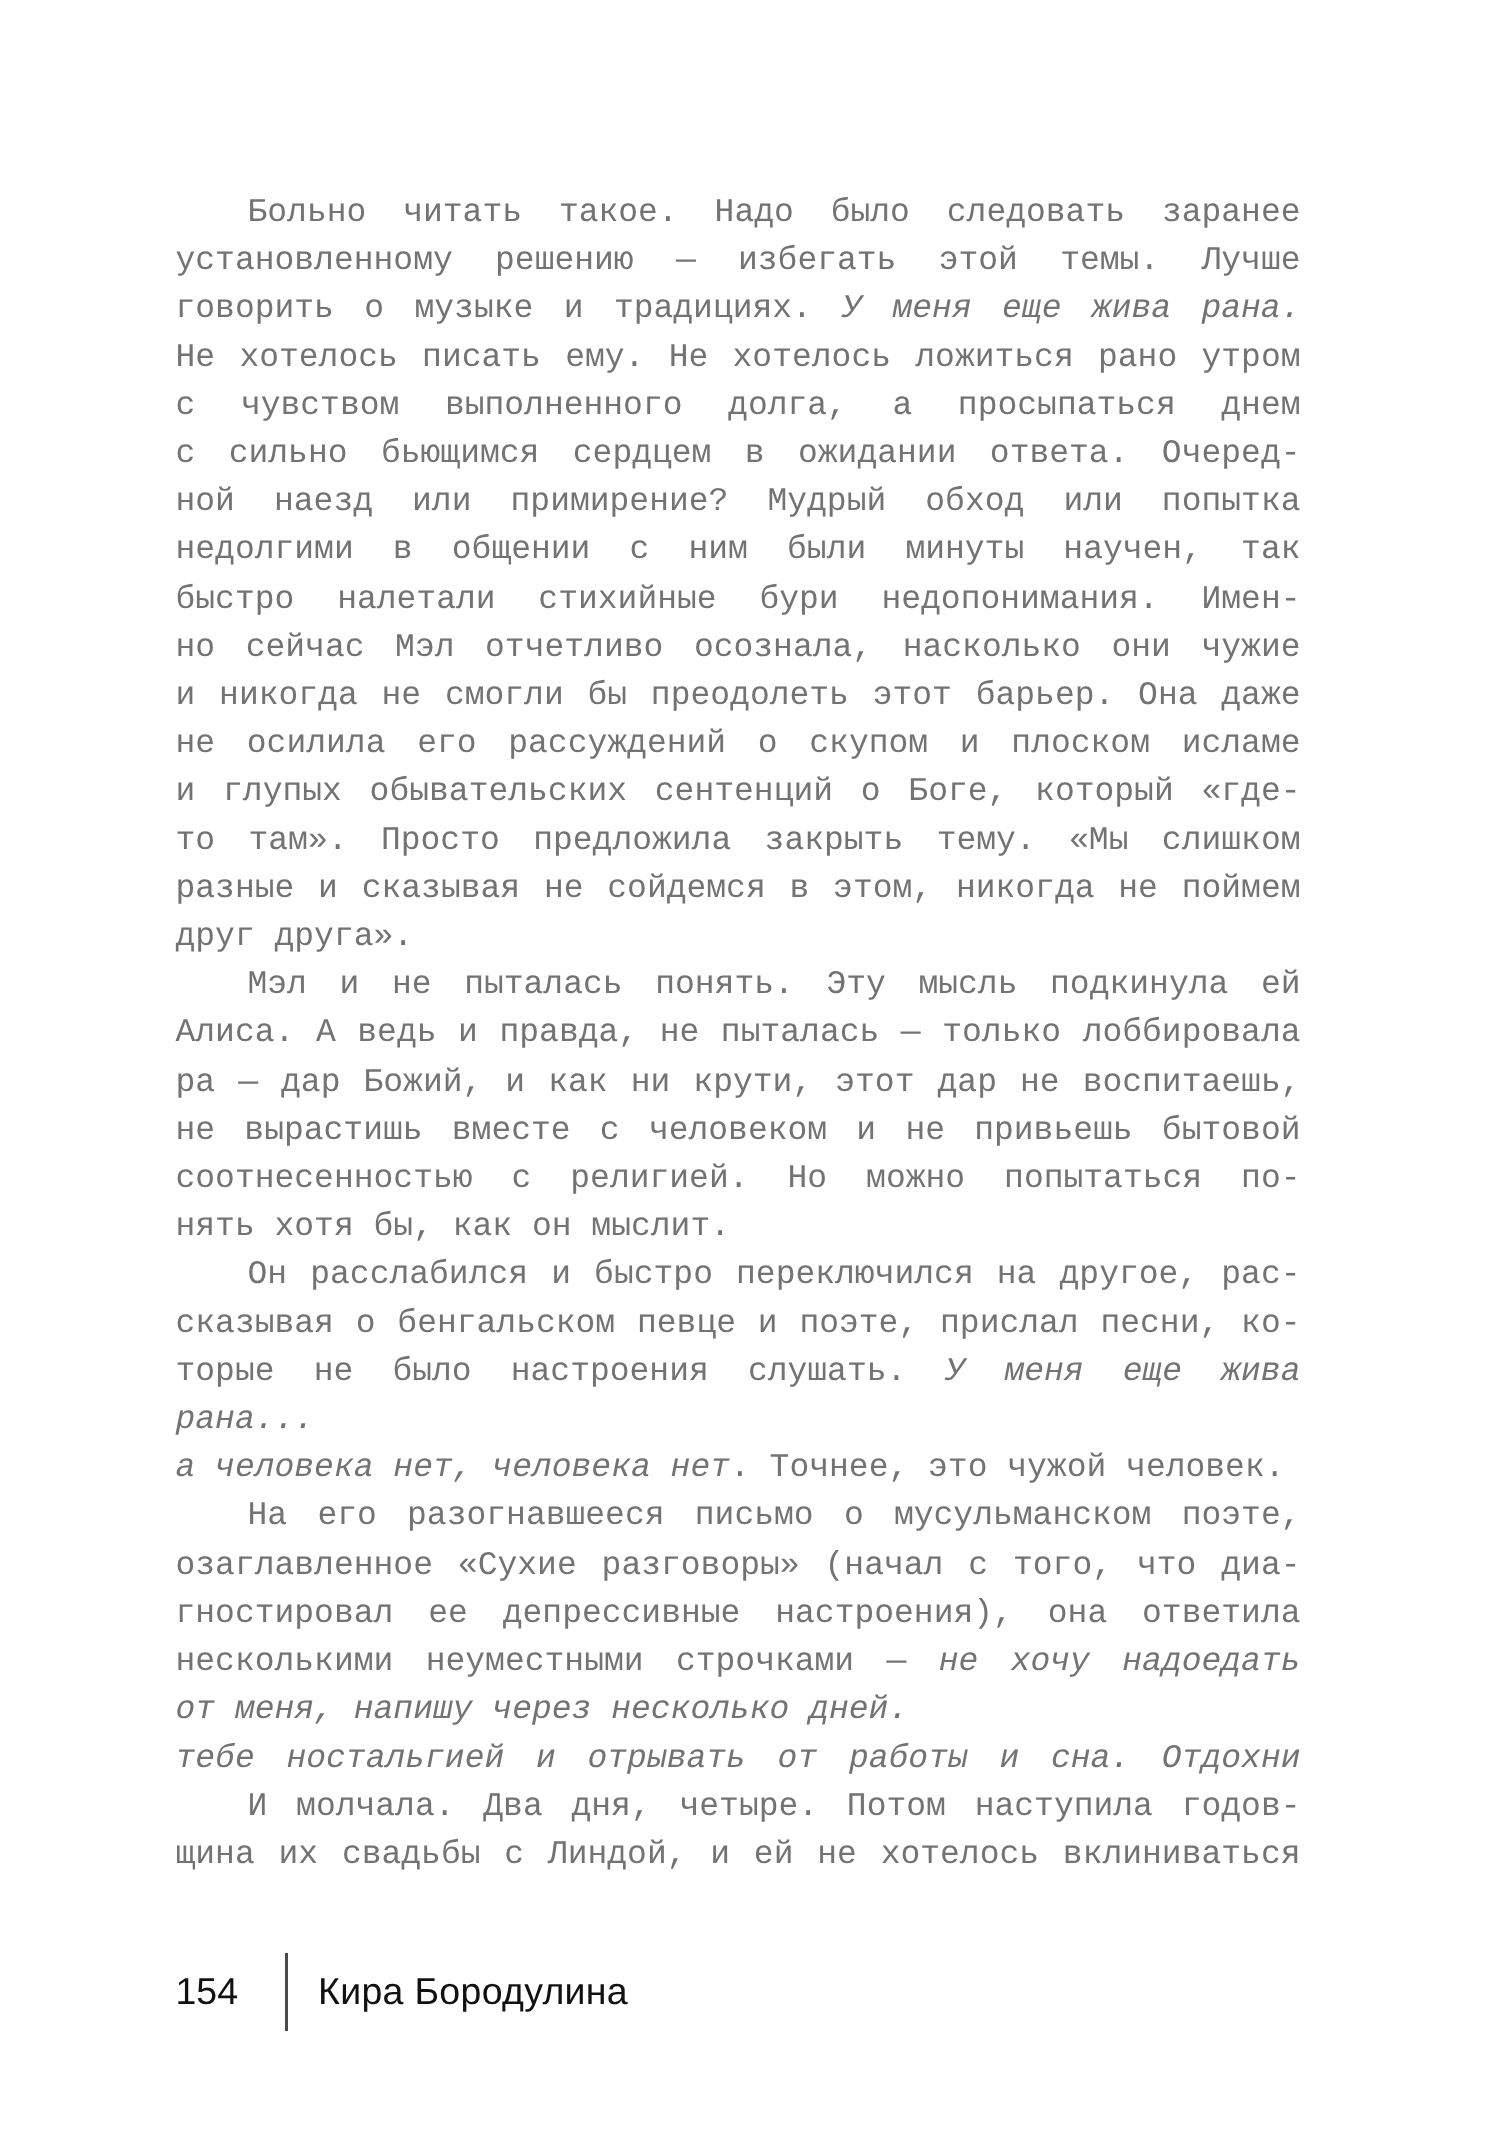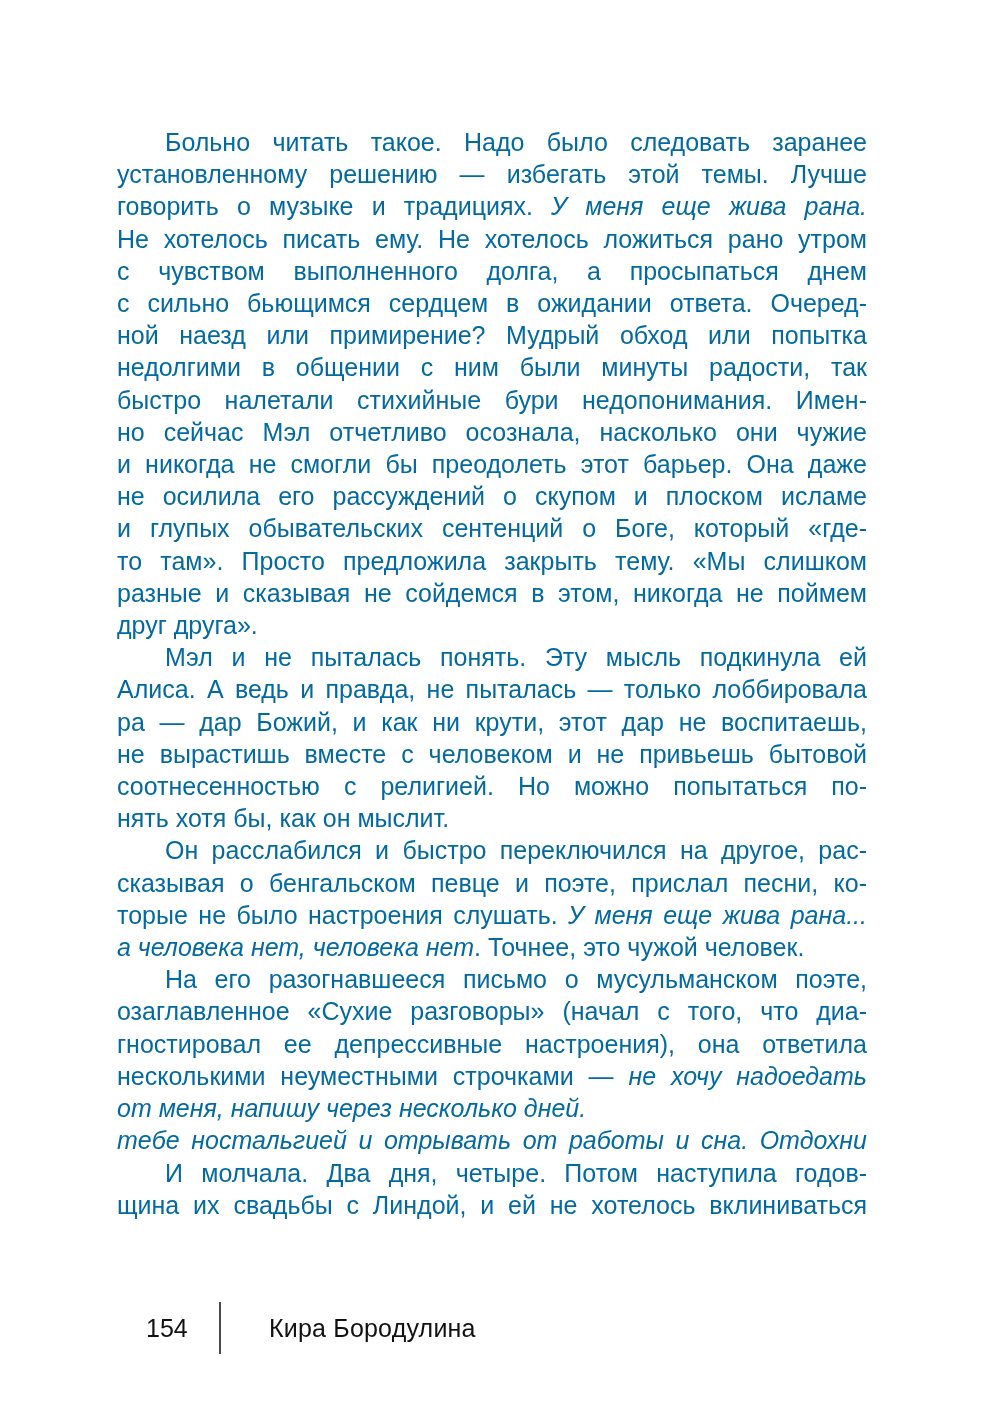--- a/index.html
+++ b/index.html
@@ -8,24 +8,24 @@
     height: 1420px;
     background: #ffffff;
     position: relative;
     overflow: hidden;
   }
   .text-block {
     position: absolute;
     left: 117px;
     top: 126px;
     width: 750px;
-    font-family: Liberation Sans, sans-serif;
-    font-size: 25px;
+    font-family: Liberation Mono, monospace;
+    font-size: 22px;
     line-height: 32.2px;
-    color: #0369a1;
+    color: #737373;
   }
   .line {
     text-align: justify;
     text-align-last: justify;
   }
   .line.last { text-align-last: left; }
   .line.indent { text-indent: 48px; }
   .line i { font-style: italic; }
   .footer {
     position: absolute;
@@ -34,45 +34,44 @@
     height: 52px;
     display: flex;
     align-items: center;
     font-family: "Liberation Sans", "DejaVu Sans", sans-serif;
     font-size: 25px;
     color: #111111;
   }
   .pagenum {
     width: 73px;
     flex: 0 0 auto;
-    margin-left: 29px;
   }
   .footer-divider {
     width: 2px;
     height: 52px;
     background: #4a4a4a;
     flex: 0 0 auto;
   }
   .author {
-    margin-left: 48px;
+    margin-left: 20px;
     letter-spacing: 0.2px;
   }
 </style>
 </head>
 <body>
 
 <div class="text-block">
     <div class="line indent"><span>Больно читать такое. Надо было следовать заранее</span></div>
     <div class="line"><span>установленному решению — избегать этой темы. Лучше</span></div>
     <div class="line"><span>говорить о музыке и традициях. </span><i>У меня еще жива рана.</i></div>
     <div class="line"><span>Не хотелось писать ему. Не хотелось ложиться рано утром</span></div>
     <div class="line"><span>с чувством выполненного долга, а просыпаться днем</span></div>
     <div class="line"><span>с сильно бьющимся сердцем в ожидании ответа. Очеред-</span></div>
     <div class="line"><span>ной наезд или примирение? Мудрый обход или попытка</span></div>
-    <div class="line"><span>недолгими в общении с ним были минуты радости, так</span></div>
+    <div class="line"><span>недолгими в общении с ним были минуты научен, так</span></div>
     <div class="line"><span>быстро налетали стихийные бури недопонимания. Имен-</span></div>
     <div class="line"><span>но сейчас Мэл отчетливо осознала, насколько они чужие</span></div>
     <div class="line"><span>и никогда не смогли бы преодолеть этот барьер. Она даже</span></div>
     <div class="line"><span>не осилила его рассуждений о скупом и плоском исламе</span></div>
     <div class="line"><span>и глупых обывательских сентенций о Боге, который «где-</span></div>
     <div class="line"><span>то там». Просто предложила закрыть тему. «Мы слишком</span></div>
     <div class="line"><span>разные и сказывая не сойдемся в этом, никогда не поймем</span></div>
     <div class="line last"><span>друг друга».</span></div>
     <div class="line indent"><span>Мэл и не пыталась понять. Эту мысль подкинула ей</span></div>
     <div class="line"><span>Алиса. А ведь и правда, не пыталась — только лоббировала</span></div>

